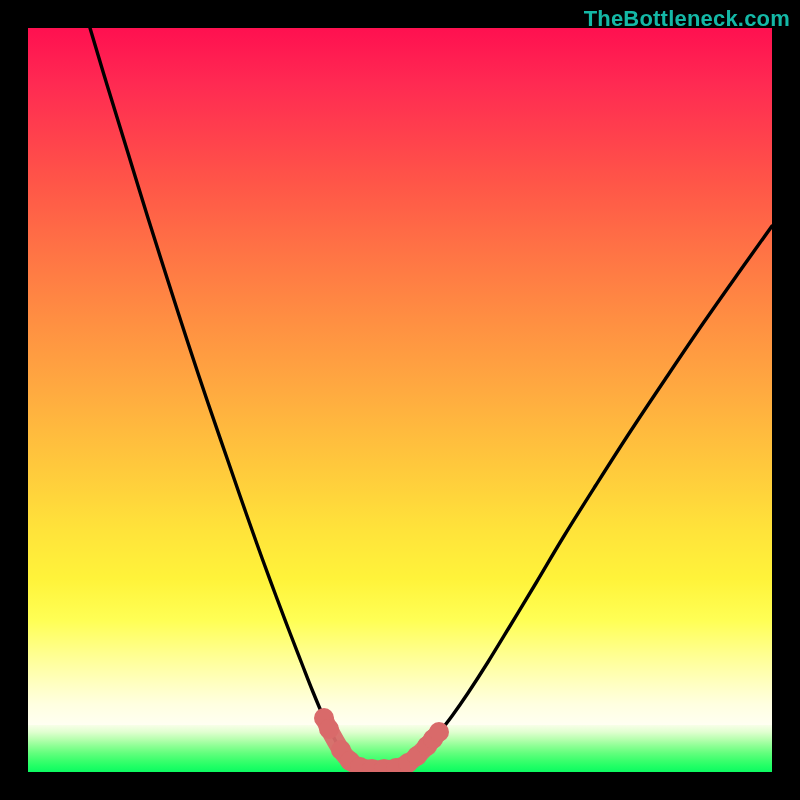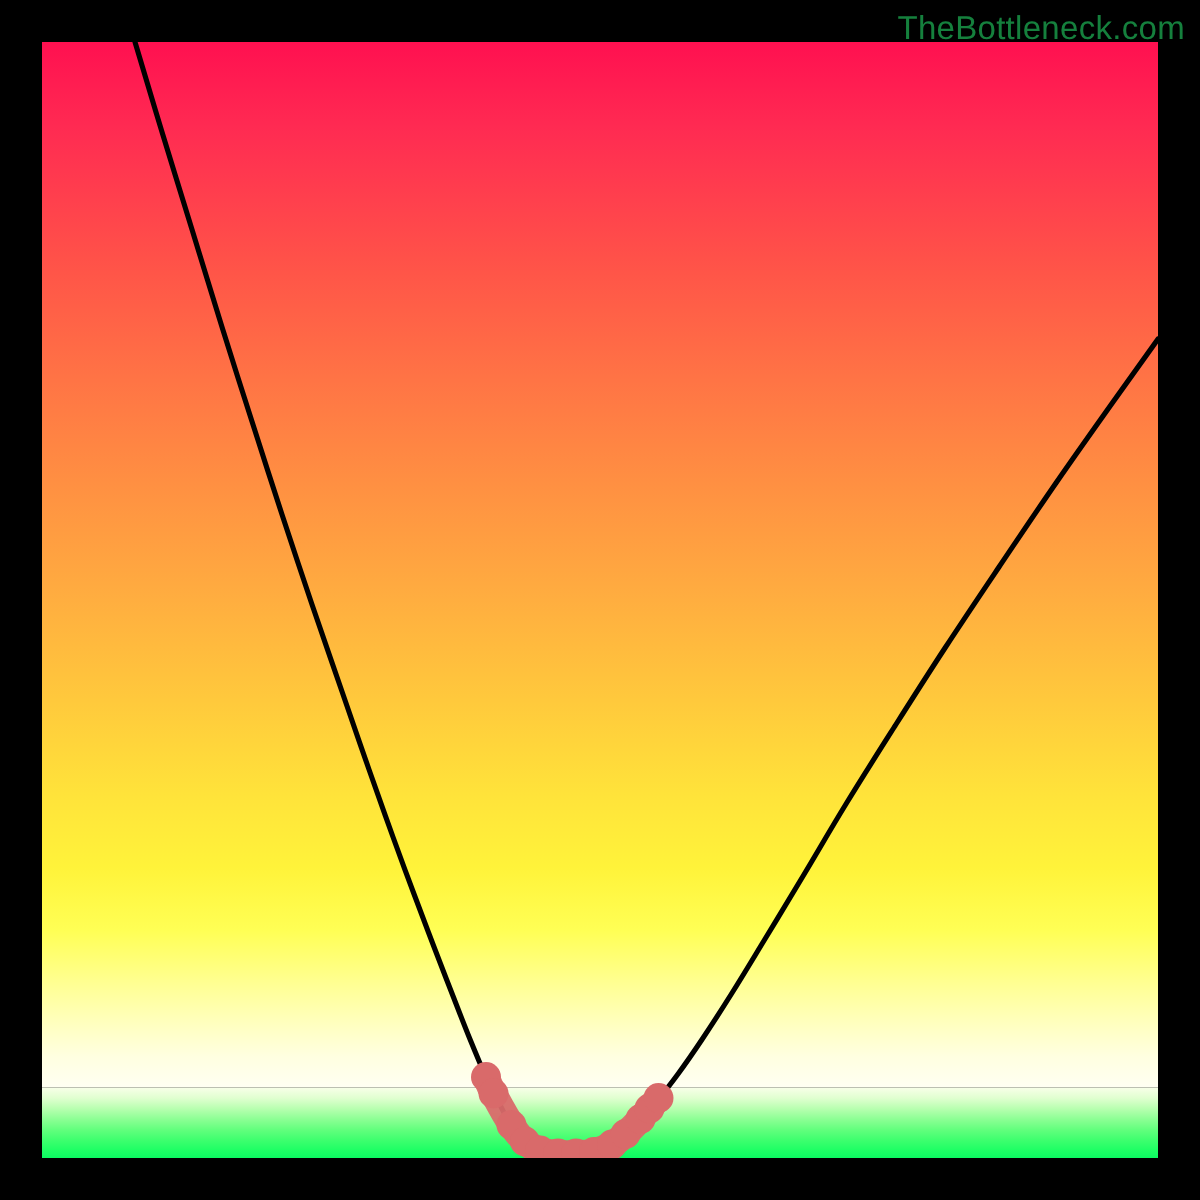--- a/index.html
+++ b/index.html
@@ -64,23 +64,23 @@
     position: absolute;
     left: 0;
     top: 0;
     width: 744px;
     height: 744px;
   }
   .watermark {
     position: absolute;
     top: 6px;
     right: 10px;
-    color: #15803d;
+    color: #14b8a6;
     font-size: 22px;
-    font-weight: 400;
+    font-weight: 700;
     letter-spacing: 0.2px;
   }
 </style>
 </head>
 <body>
 
 <div class="frame">
   <div class="gradient-main"></div>
   <div class="bottom-band"></div>
   <svg class="curve-svg" viewBox="0 0 744 744" preserveAspectRatio="none">

